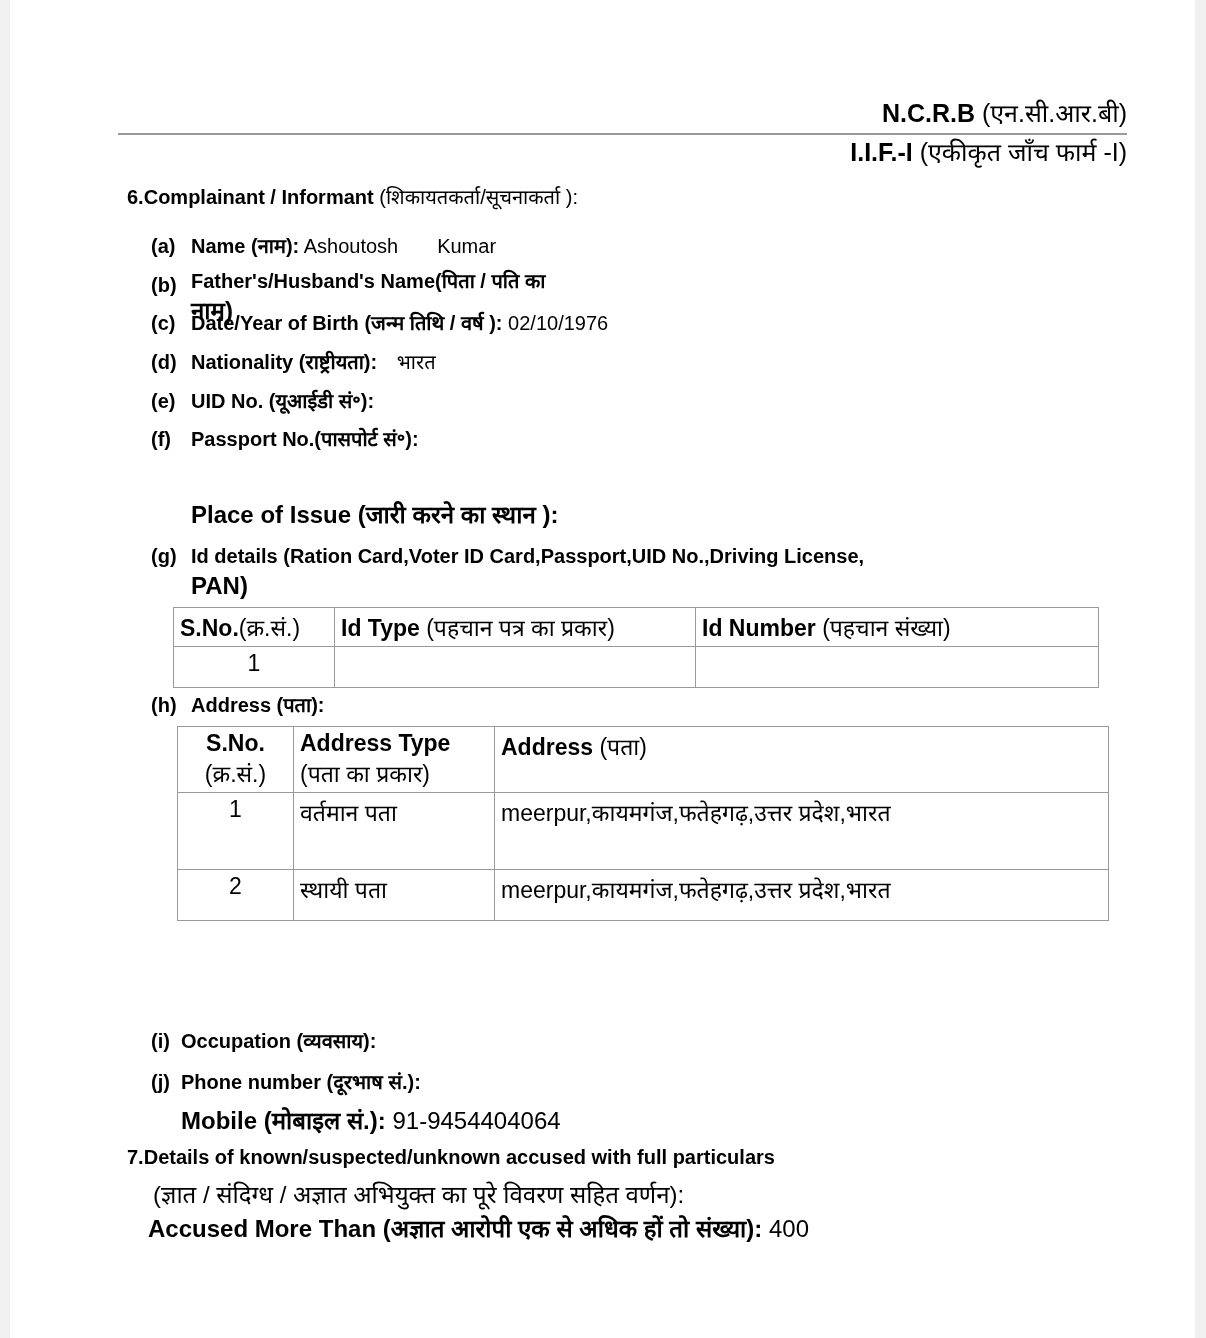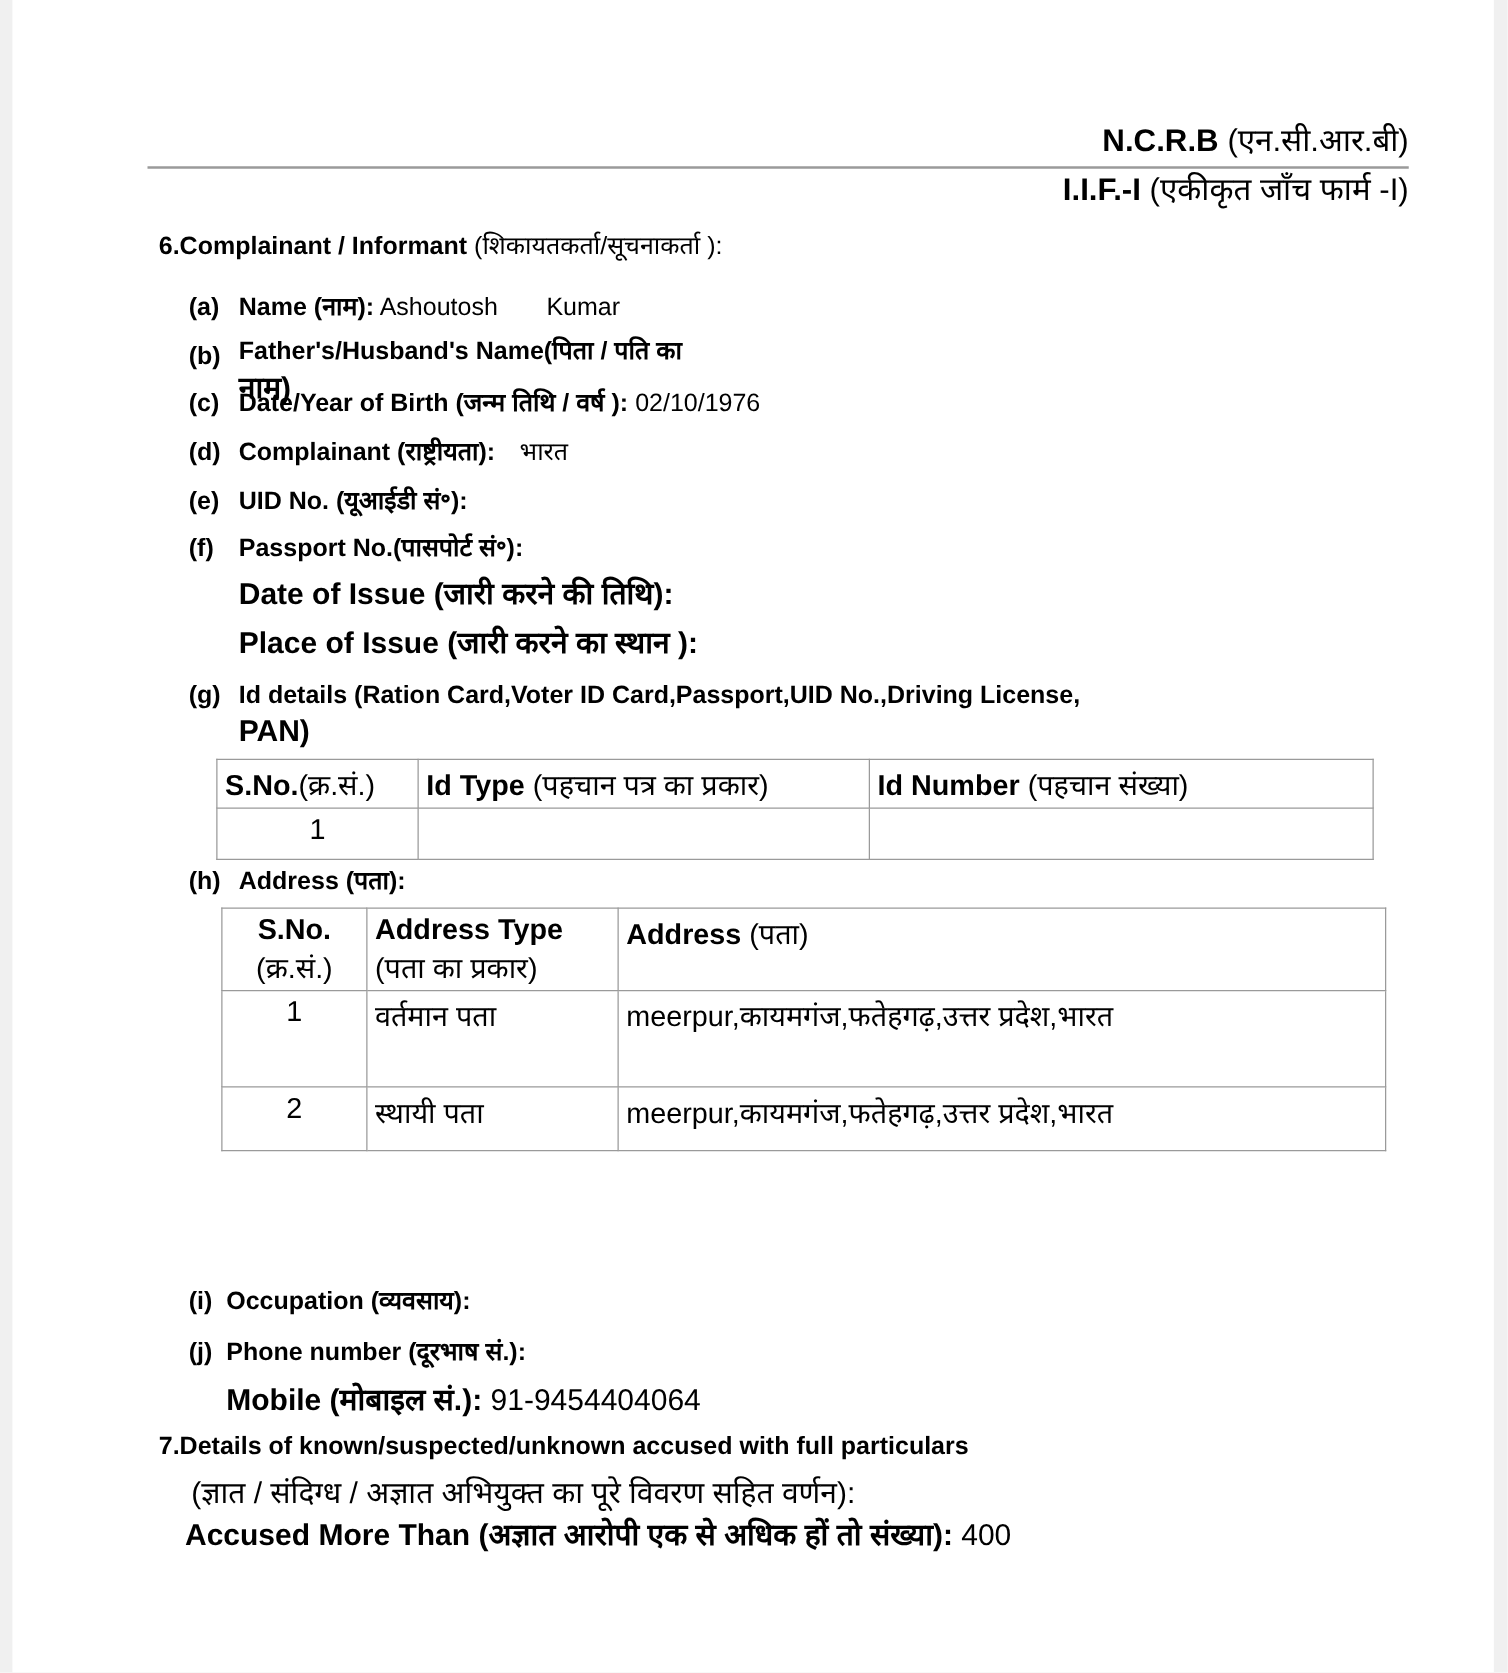--- a/index.html
+++ b/index.html
@@ -159,21 +159,21 @@
     <span class="content">
       <span class="bold">Date/Year of Birth</span>
       <span class="bold">(जन्म तिथि / वर्ष ):</span>
       <span class="val">02/10/1976</span>
     </span>
   </div>
 
   <div class="row" style="left:141px; top:347px; padding-left:40px;">
     <span class="marker">(d)</span>
     <span class="content">
-      <span class="bold">Complainant</span>
+      <span class="bold">Nationality</span>
       <span class="bold">(राष्ट्रीयता):</span>
       <span class="val" style="margin-left:14px;">भारत</span>
     </span>
   </div>
 
   <div class="row" style="left:141px; top:386px; padding-left:40px;">
     <span class="marker">(e)</span>
     <span class="content">
       <span class="bold">UID No.</span>
       <span class="bold">(यूआईडी  सं॰):</span>
@@ -182,25 +182,20 @@
   </div>
 
   <div class="row" style="left:141px; top:424px; padding-left:40px;">
     <span class="marker">(f)</span>
     <span class="content">
       <span class="bold">Passport No.</span><span class="bold">(पासपोर्ट सं॰):</span>
       <span class="val"></span>
     </span>
   </div>
 
-  <div class="item" style="left:181px; top:461px;">
-    <span class="bold">Date of Issue</span>
-    <span class="bold">(जारी करने की तिथि):</span>
-    <span class="val"></span>
-  </div>
 
   <div class="item" style="left:181px; top:500px;">
     <span class="bold">Place of Issue</span>
     <span class="bold">(जारी करने का स्थान ):</span>
     <span class="val"></span>
   </div>
 
   <div class="row" style="left:141px; top:541px; padding-left:40px;">
     <span class="marker">(g)</span>
     <span class="content bold">Id details (Ration Card,Voter ID Card,Passport,UID No.,Driving License,</span>

